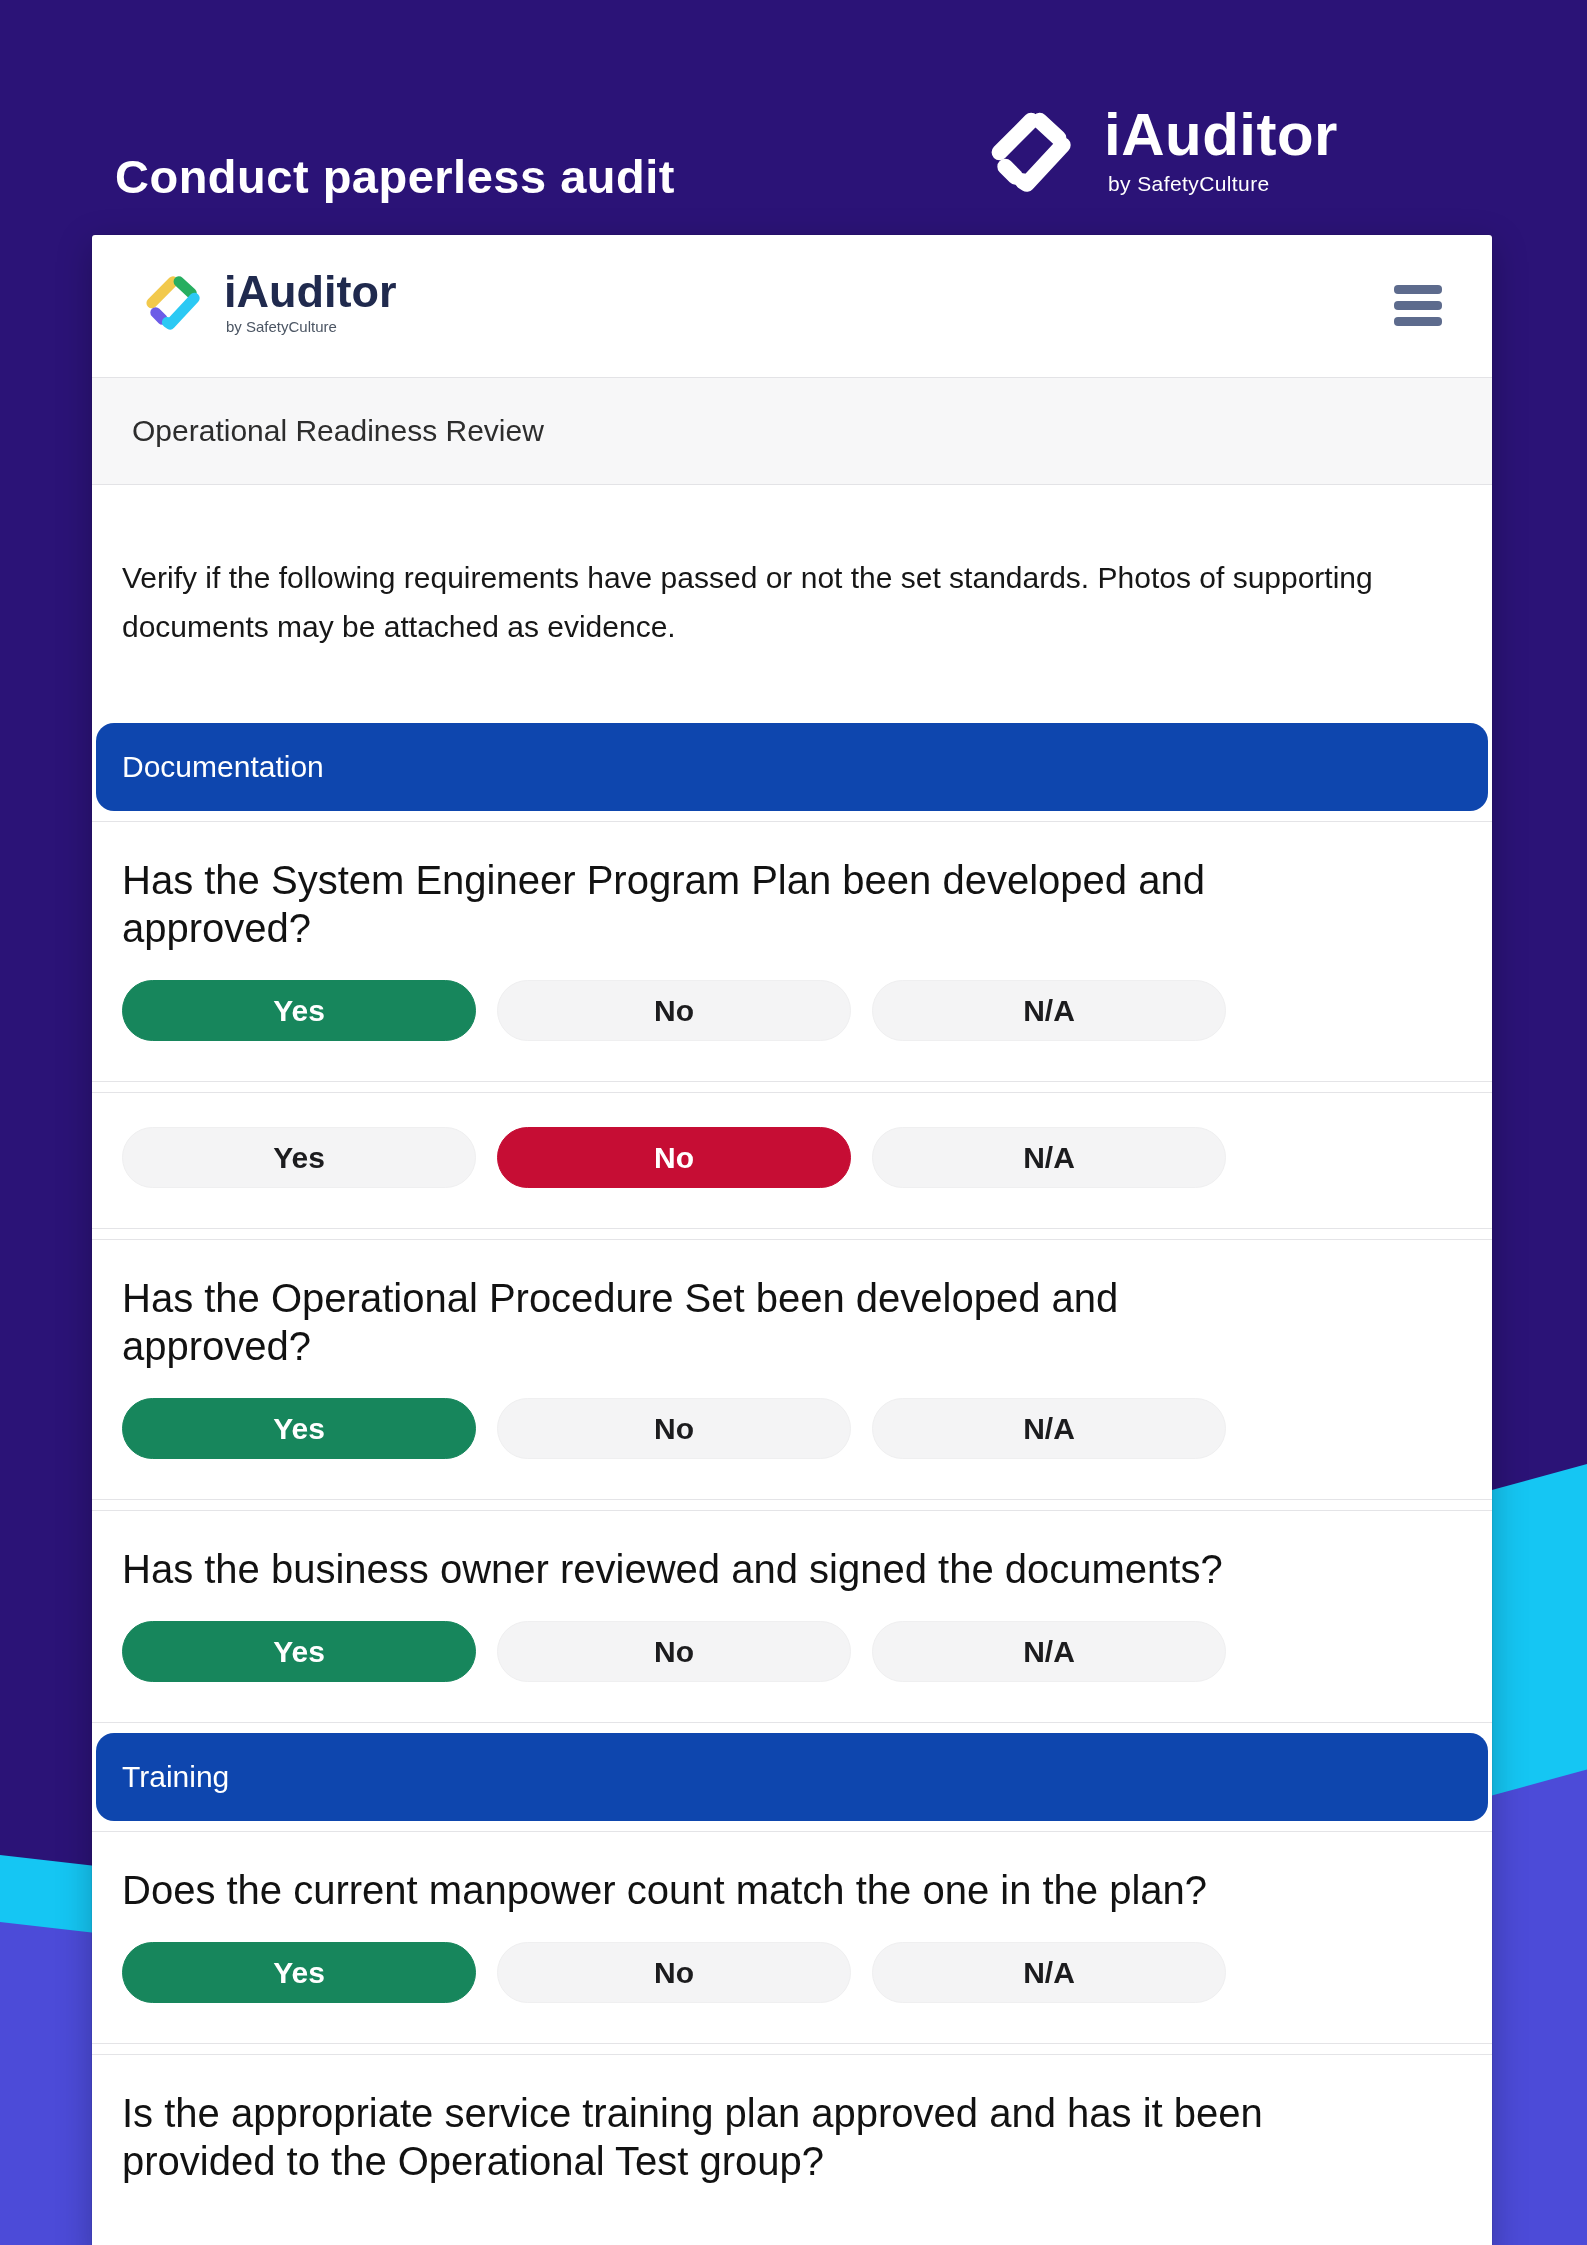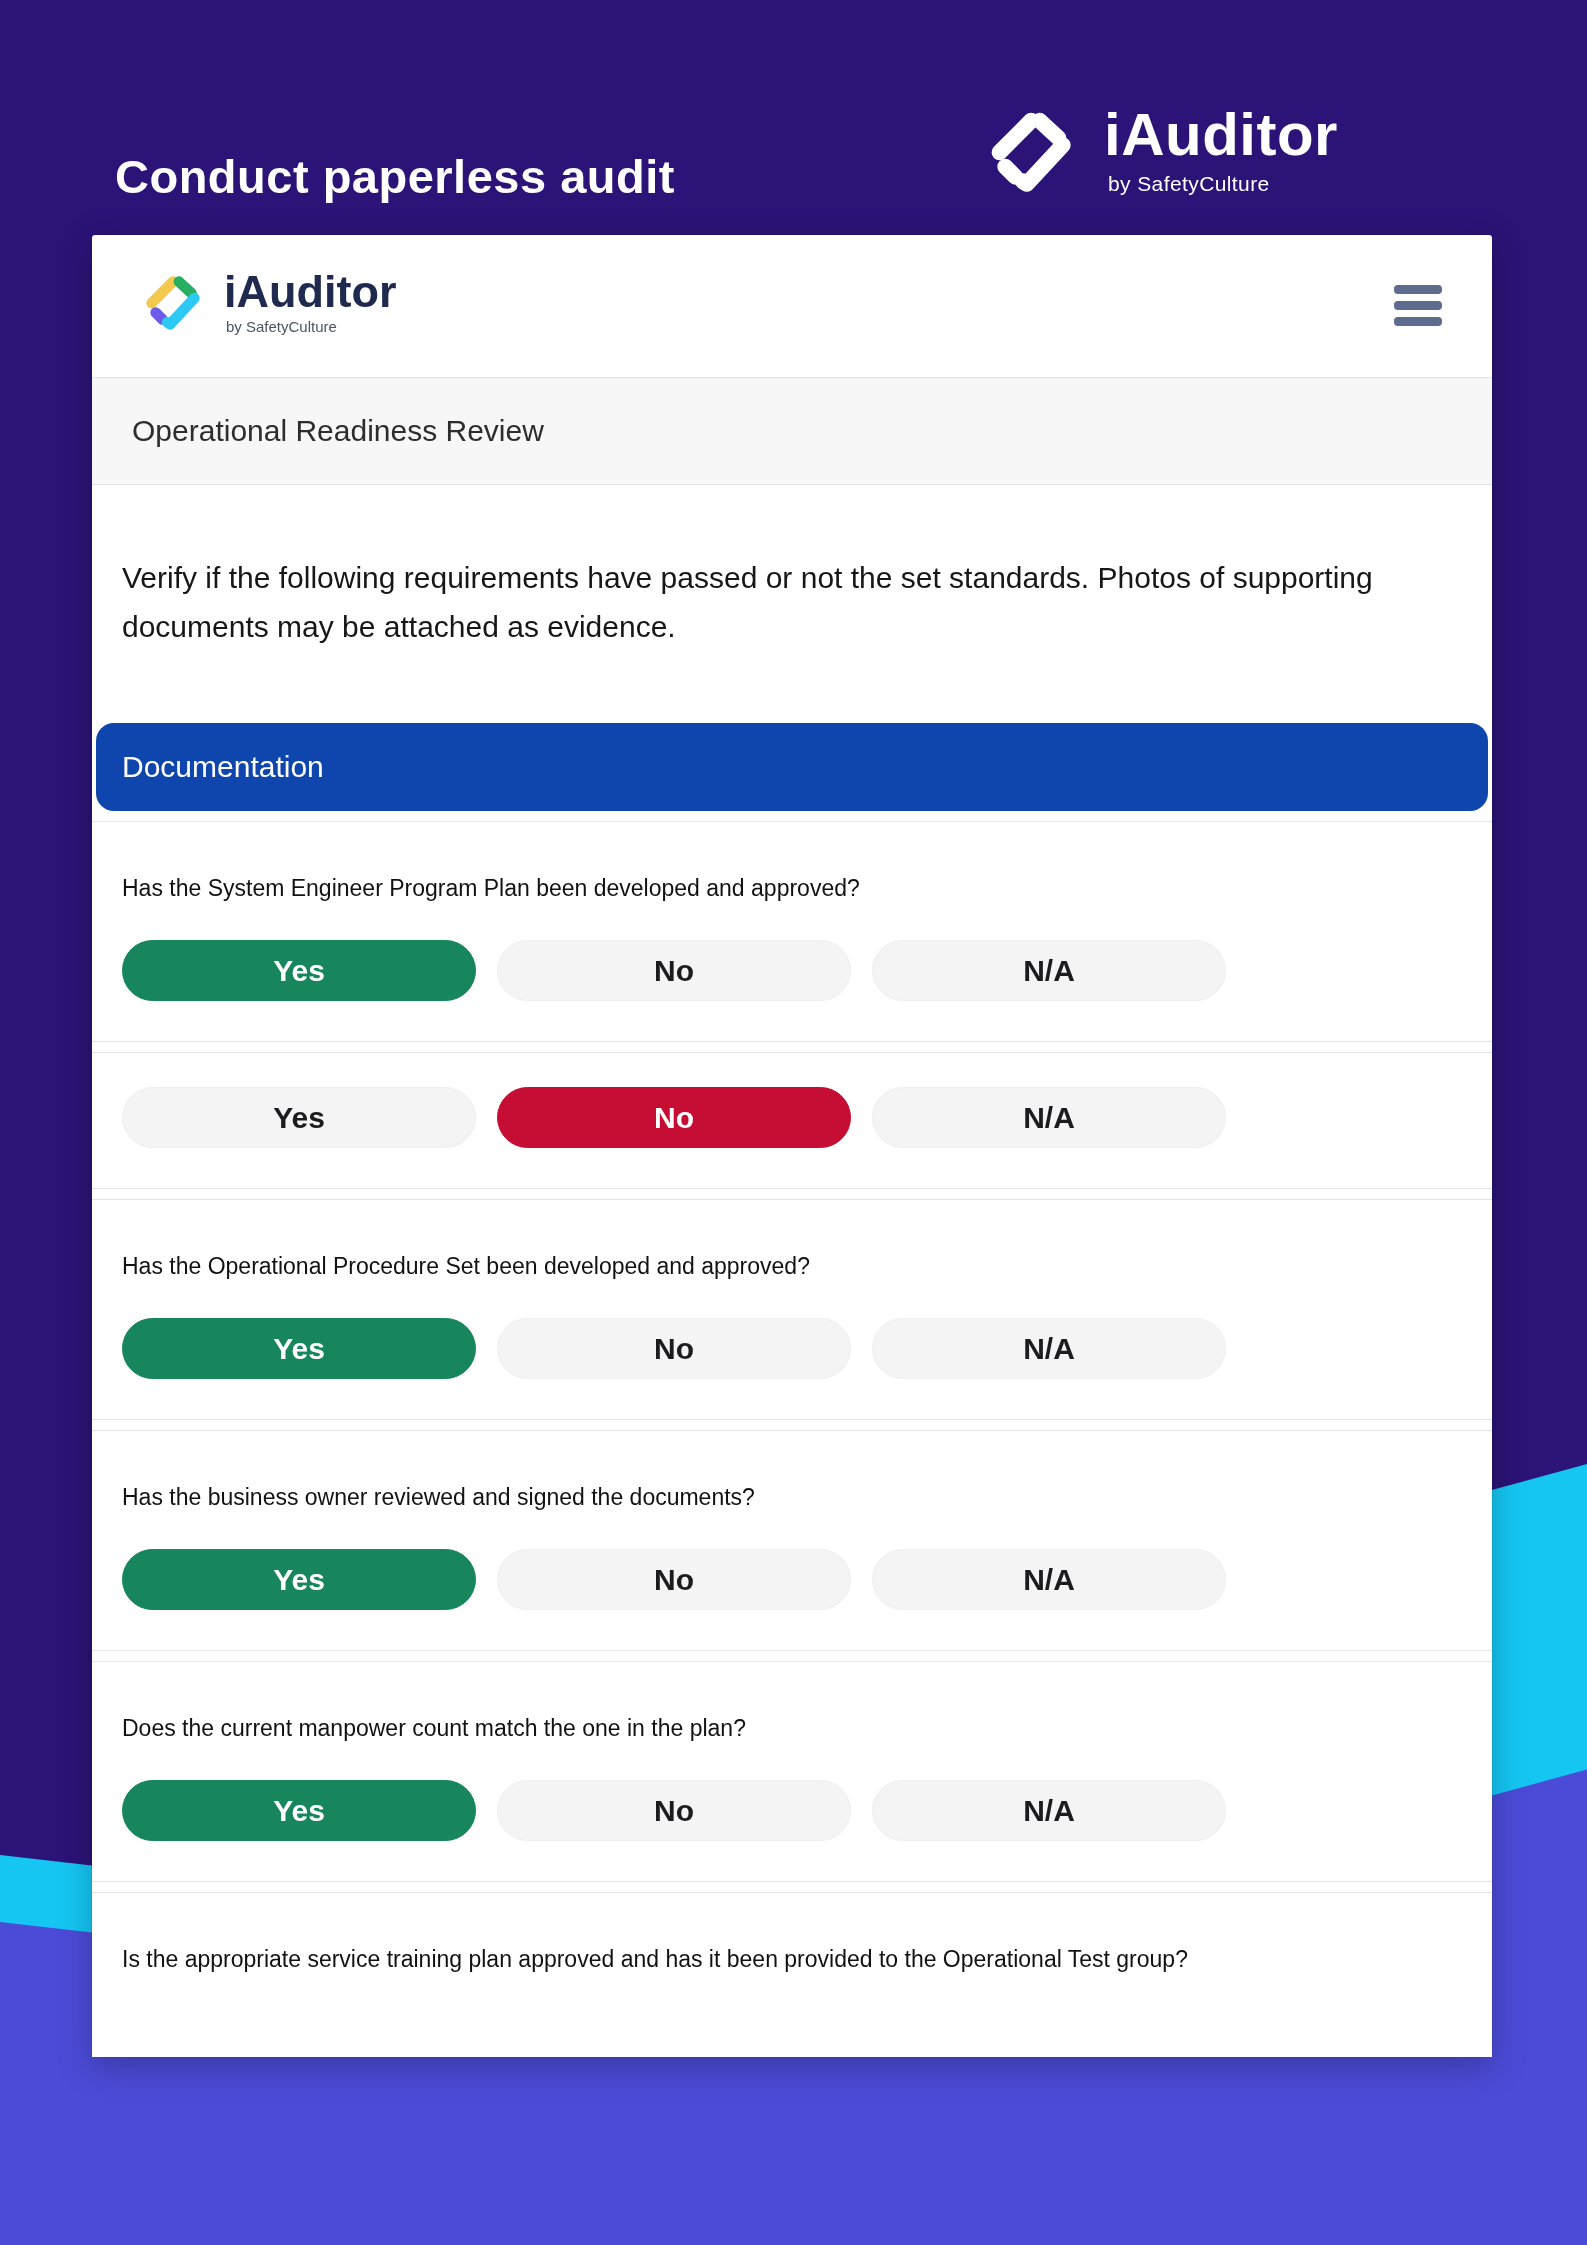--- a/index.html
+++ b/index.html
@@ -98,21 +98,21 @@
     background: var(--blue, #0e46ae);
     display:flex; align-items:center; padding-left:26px;
     font-size:30px; color:#ffffff;
   }
   .q-row {
     border-top:1px solid #e4e4e7; border-bottom:1px solid #e4e4e7;
     margin-bottom:10px; padding:34px 30px 40px 30px; background:#ffffff;
   }
   .q-row:last-child { margin-bottom:0; border-bottom:none; padding-bottom:46px; }
   .q-text {
-    margin:8px 0 28px 0; font-size:23px; line-height:48px; color:#121212;
+    margin:0 0 28px 0; font-size:40px; line-height:48px; color:#121212;
     max-width:1160px;
   }
   .answers { display:flex; gap:21px; }
   .ans {
     width:354px; height:61px; border-radius:37px;
     background:#f4f4f5; border:1px solid #efeff0;
     font-family:"Liberation Sans", sans-serif;
     font-size:30px; font-weight:700; color:#1c1c1e; cursor:pointer;
   }
   .ans.sel-yes { background: var(--green, #17865c); border-color: var(--green, #17865c); color:#ffffff; }
@@ -212,20 +212,23 @@
 
   <section class="q-row">
     <p class="q-text">Has the business owner reviewed and signed the documents?</p>
     <div class="answers">
       <button class="ans sel-yes">Yes</button>
       <button class="ans">No</button>
       <button class="ans">N/A</button>
     </div>
   </section>
 
+  <header class="section-bar">
+    <span>Training</span>
+  </header>
 
   <section class="q-row">
     <p class="q-text">Does the current manpower count match the one in the plan?</p>
     <div class="answers">
       <button class="ans sel-yes">Yes</button>
       <button class="ans">No</button>
       <button class="ans">N/A</button>
     </div>
   </section>
 

